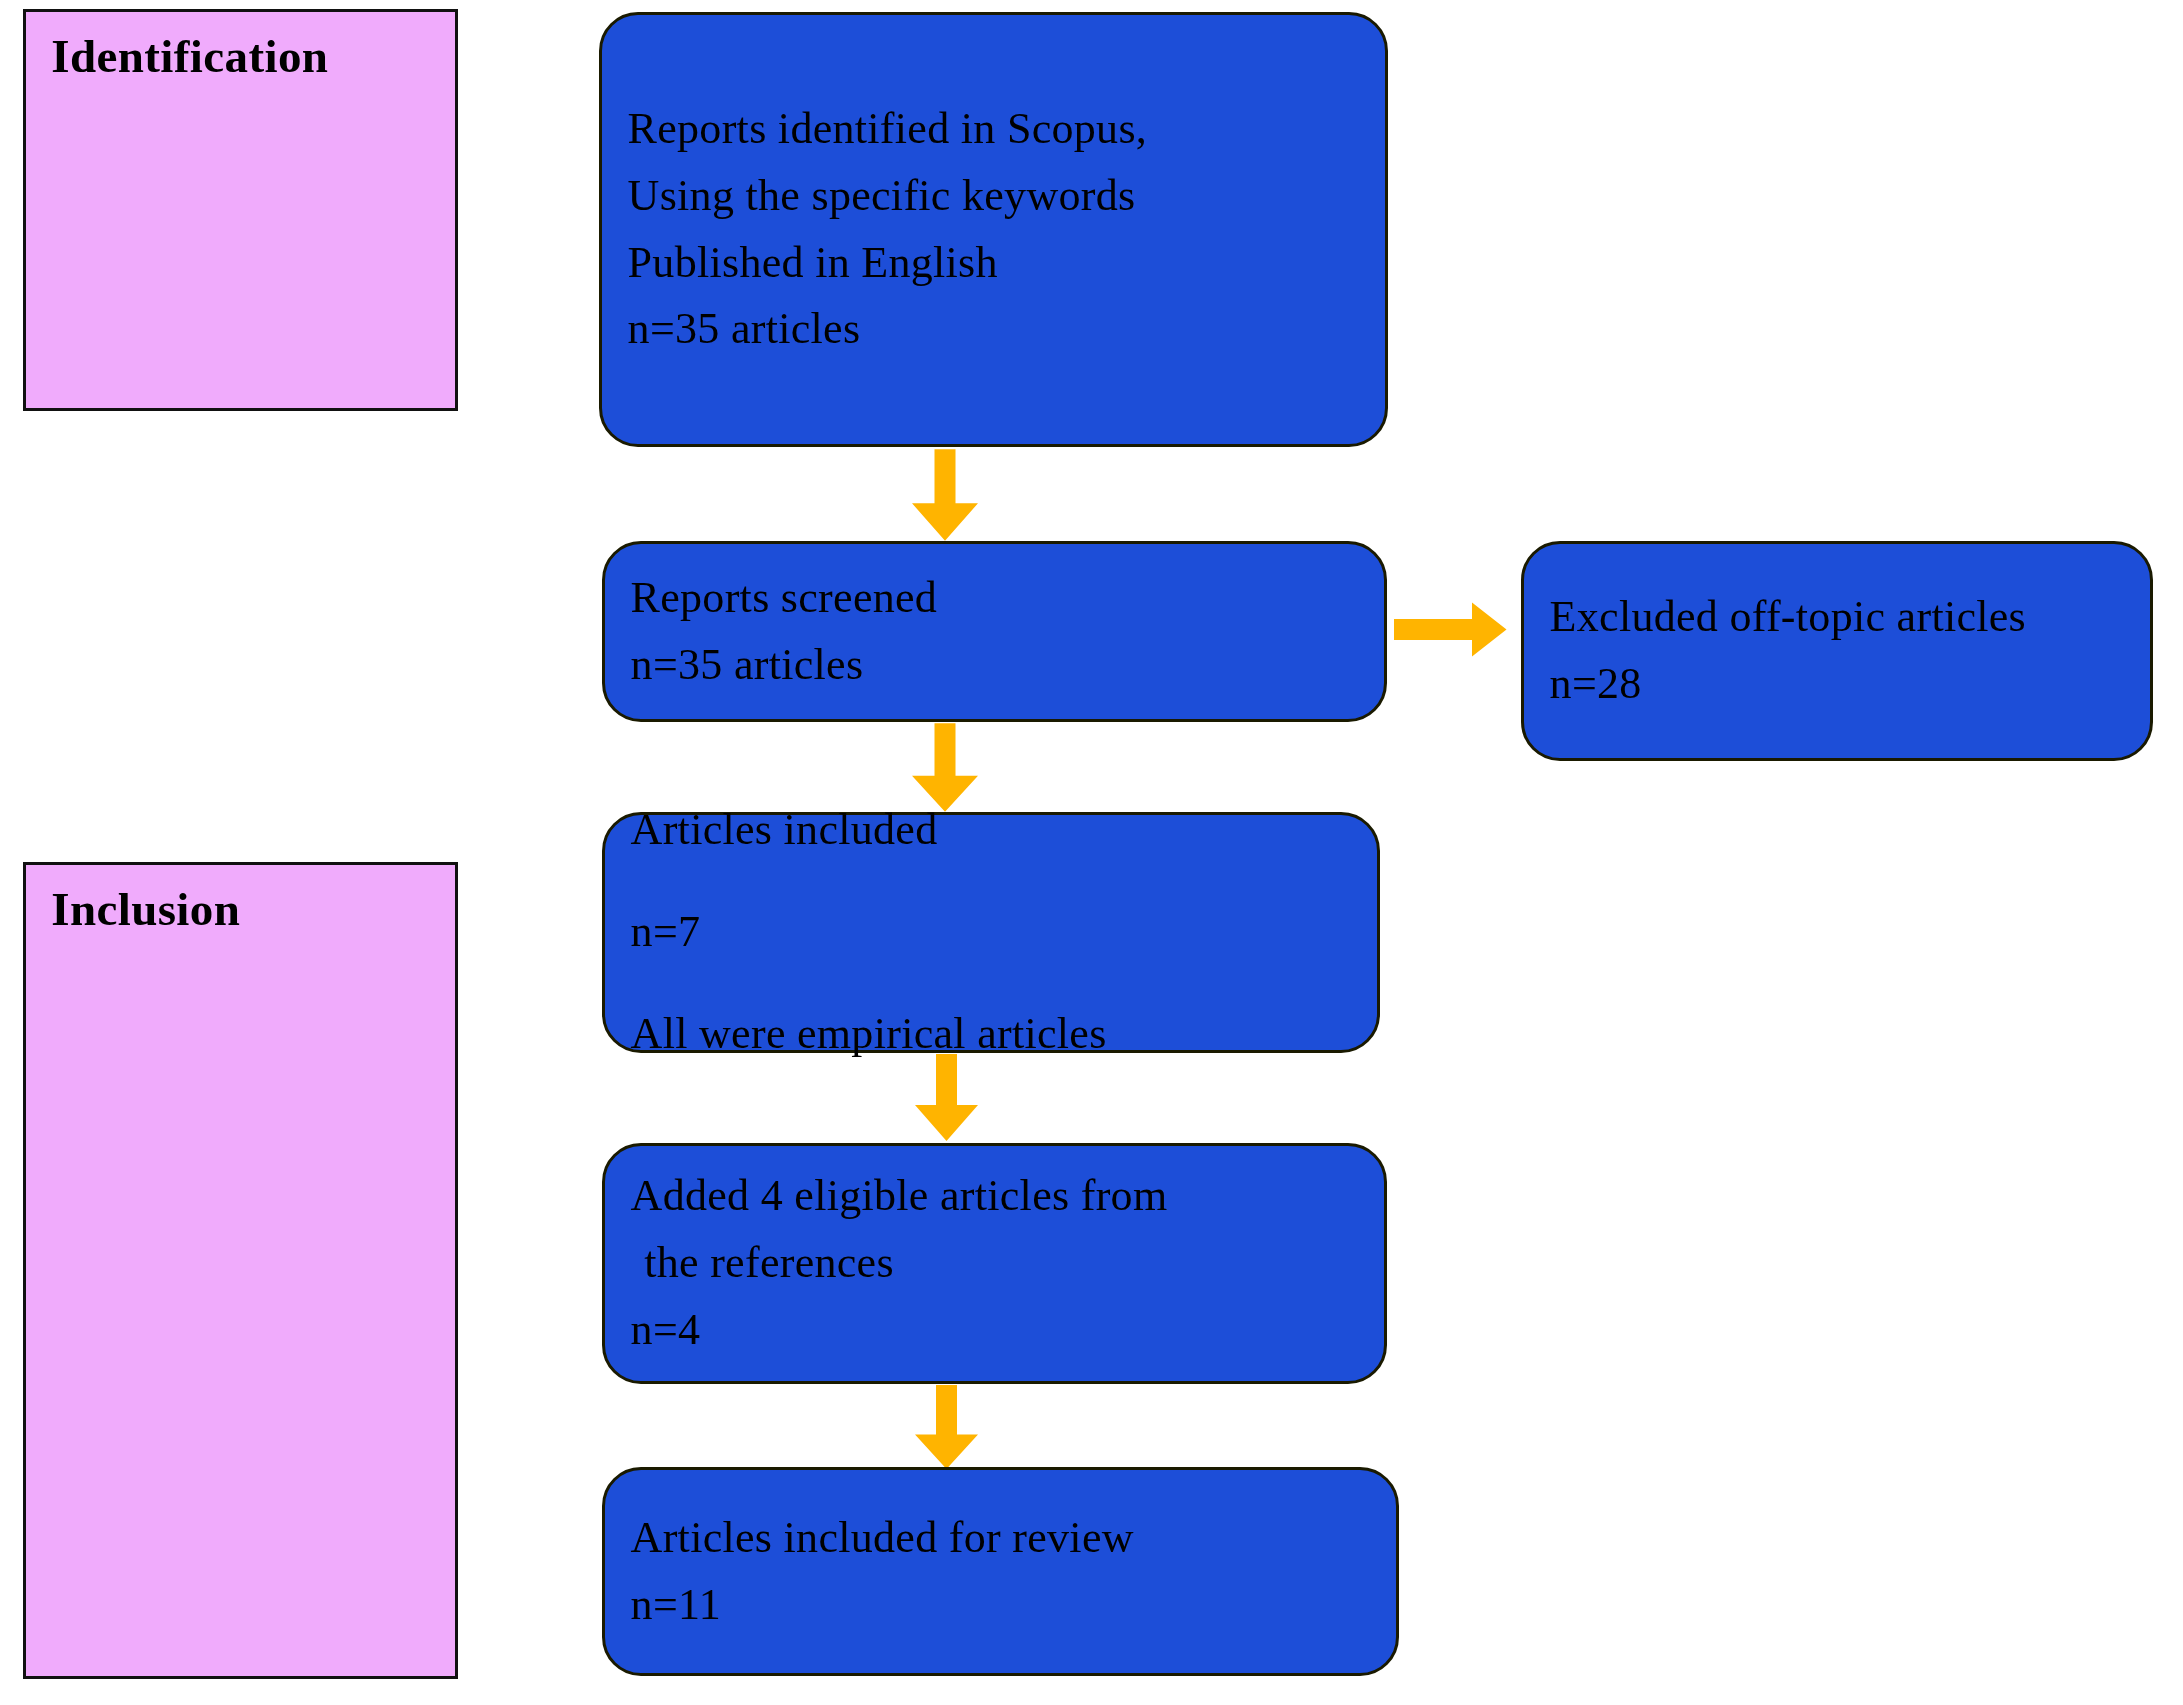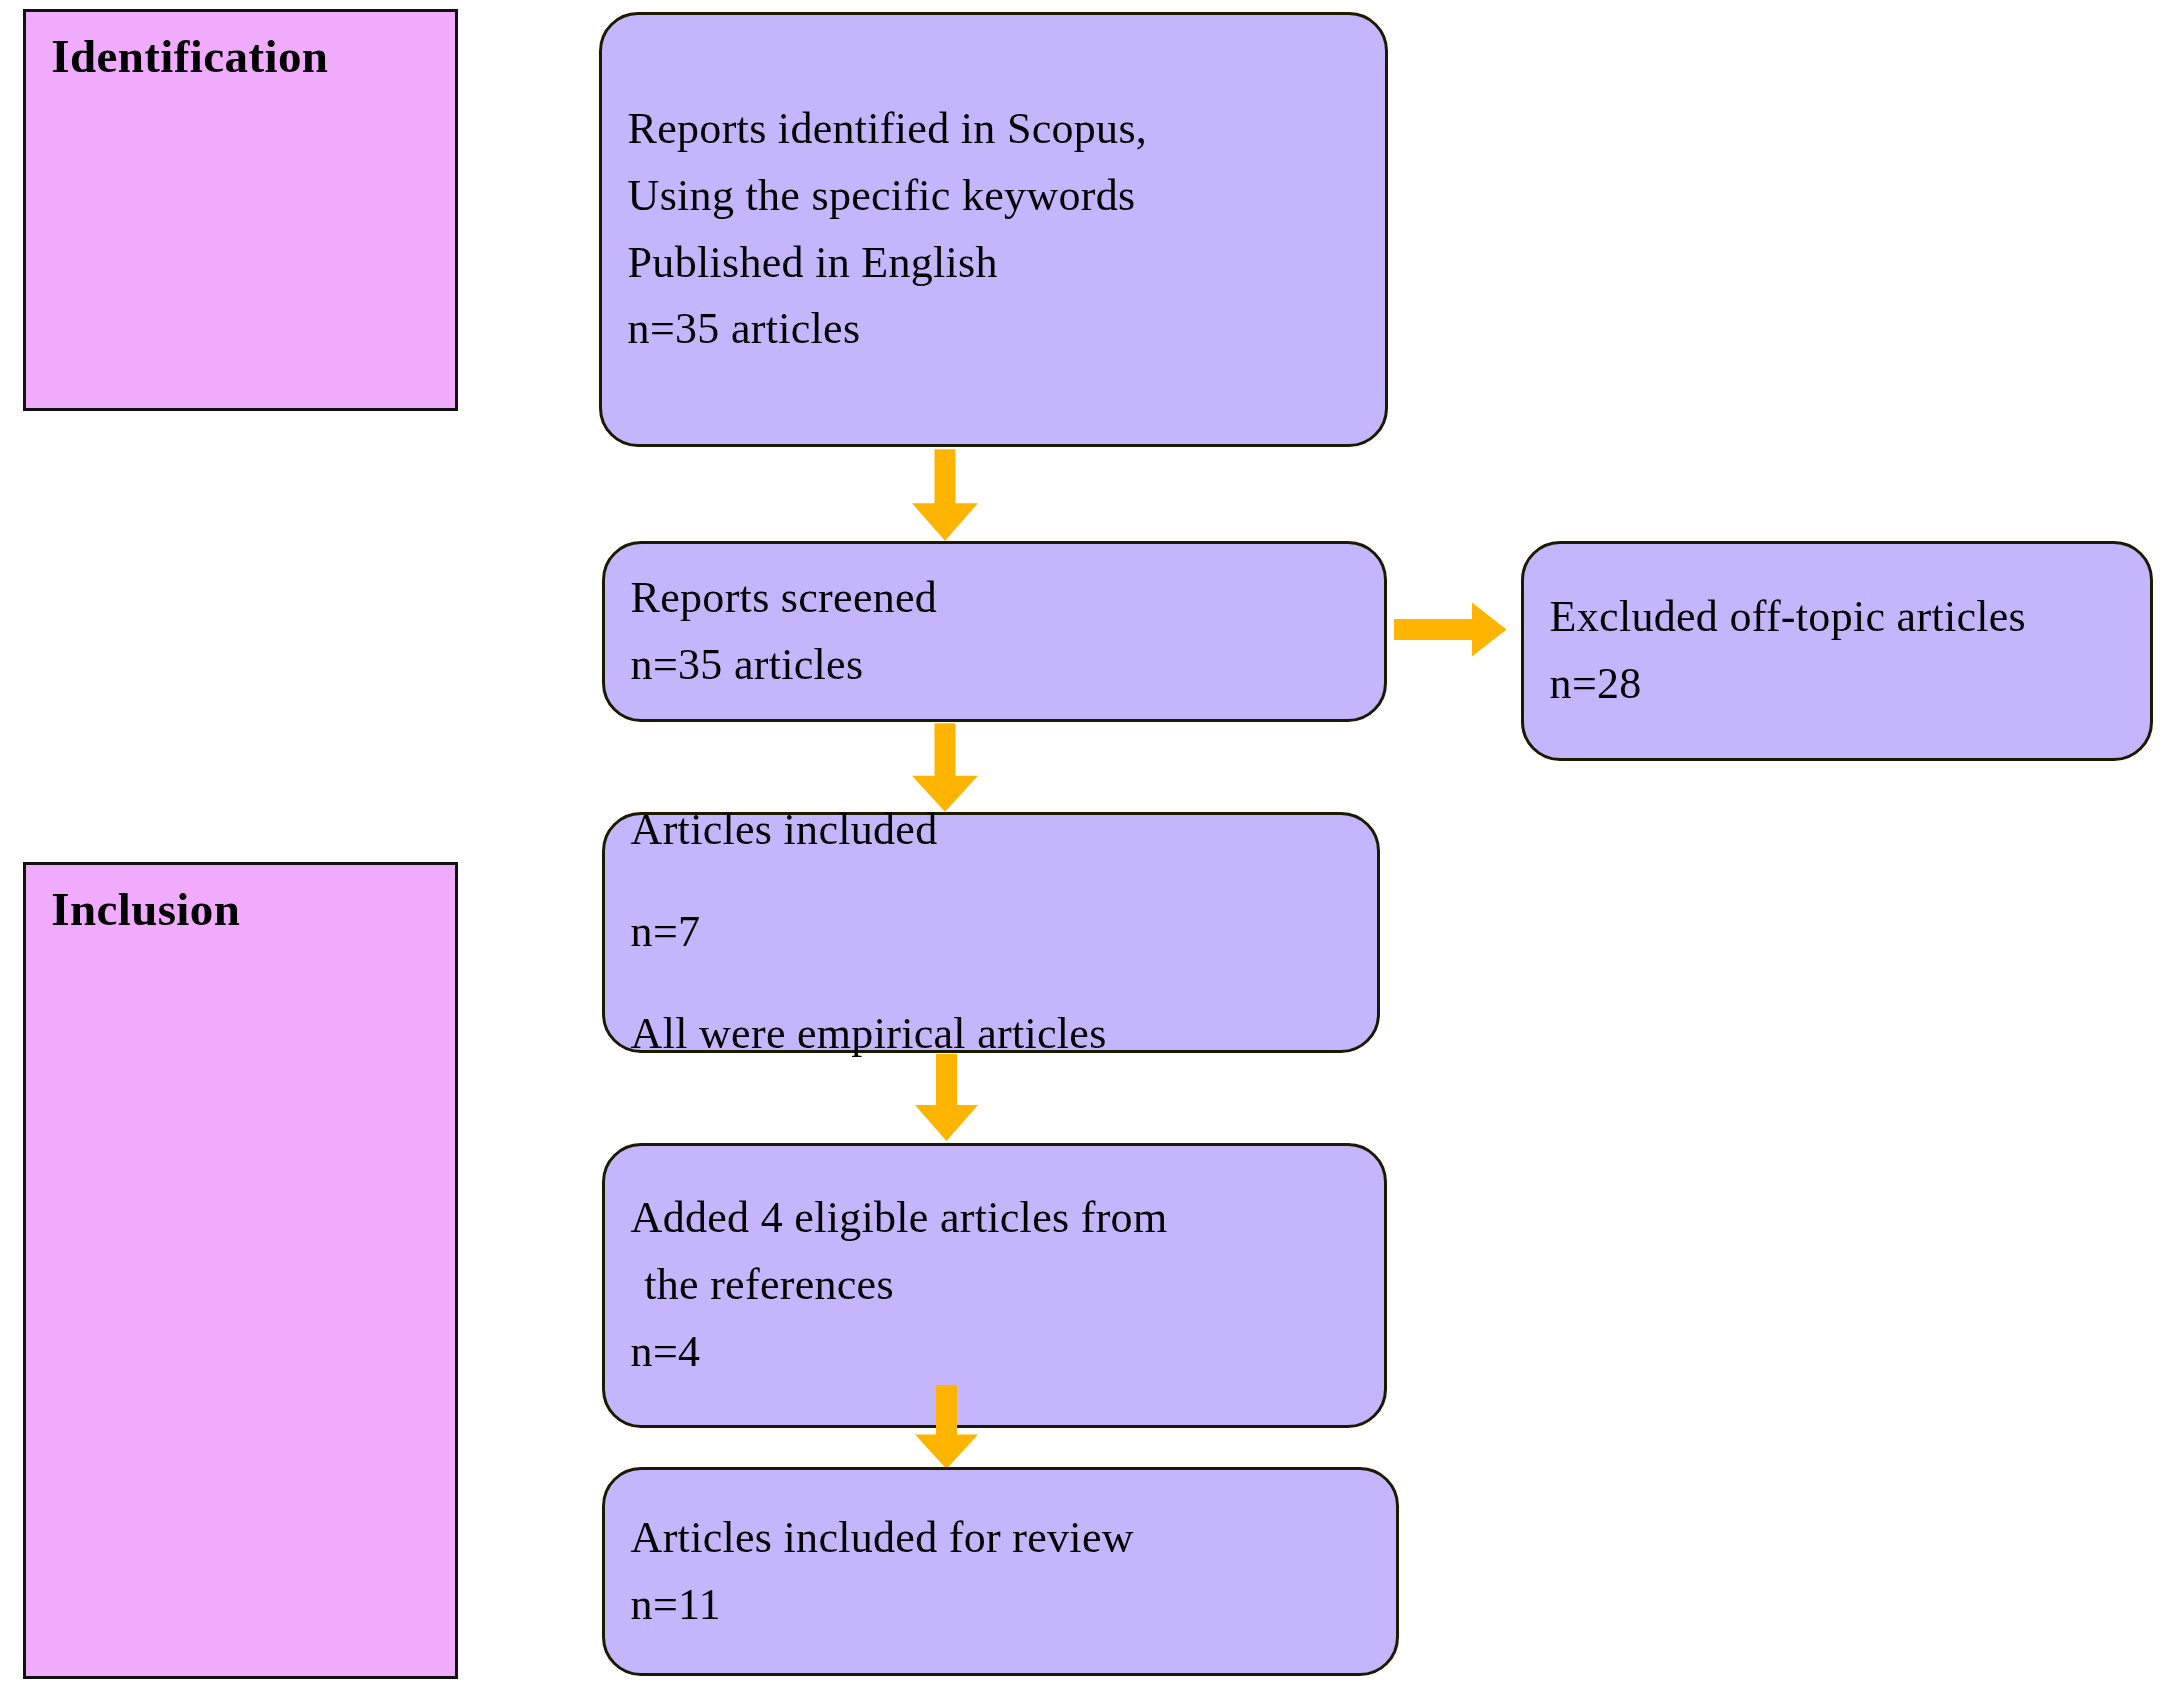--- a/index.html
+++ b/index.html
@@ -31,21 +31,21 @@
     font-size: 47px;
     line-height: 1.05;
     color: #000000;
     letter-spacing: 0.4px;
     white-space: nowrap;
   }
 
   
   .flow-box {
     position: absolute;
-    background: #c4b5fd;
+    background: #1d4ed8;
     border: 3.8px solid #1a1a00;
     border-radius: 39px;
     box-sizing: border-box;
     padding: 19.6px 25.6px;
     display: flex;
     flex-direction: column;
     justify-content: center;
   }
   .flow-box .line {
     font-size: 44px;
@@ -119,21 +119,21 @@
     <div class="line">n=7</div>
     <div class="line">All were empirical articles</div>
   </div>
 
   <div class="arrow-down" style="left:906px; top:1054px; width:81px; height:87px;">
     <svg width="81" height="87" viewBox="0 0 108 116">
       <polygon points="40,0 68,0 68,68 96,68 54,116 12,68 40,68" fill="#FFB400"></polygon>
     </svg>
   </div>
 
-  <div class="flow-box" style="left:602px; top:1143px; width:785px; height:285px;">
+  <div class="flow-box" style="left:602px; top:1143px; width:785px; height:241px;">
     <div class="line">Added 4 eligible articles from</div>
     <div class="line indent"> the references</div>
     <div class="line">n=4</div>
   </div>
 
   <div class="arrow-down" style="left:906px; top:1385px; width:81px; height:84px;">
     <svg width="81" height="84" viewBox="0 0 108 112">
       <polygon points="40,0 68,0 68,66 96,66 54,112 12,66 40,66" fill="#FFB400"></polygon>
     </svg>
   </div>

